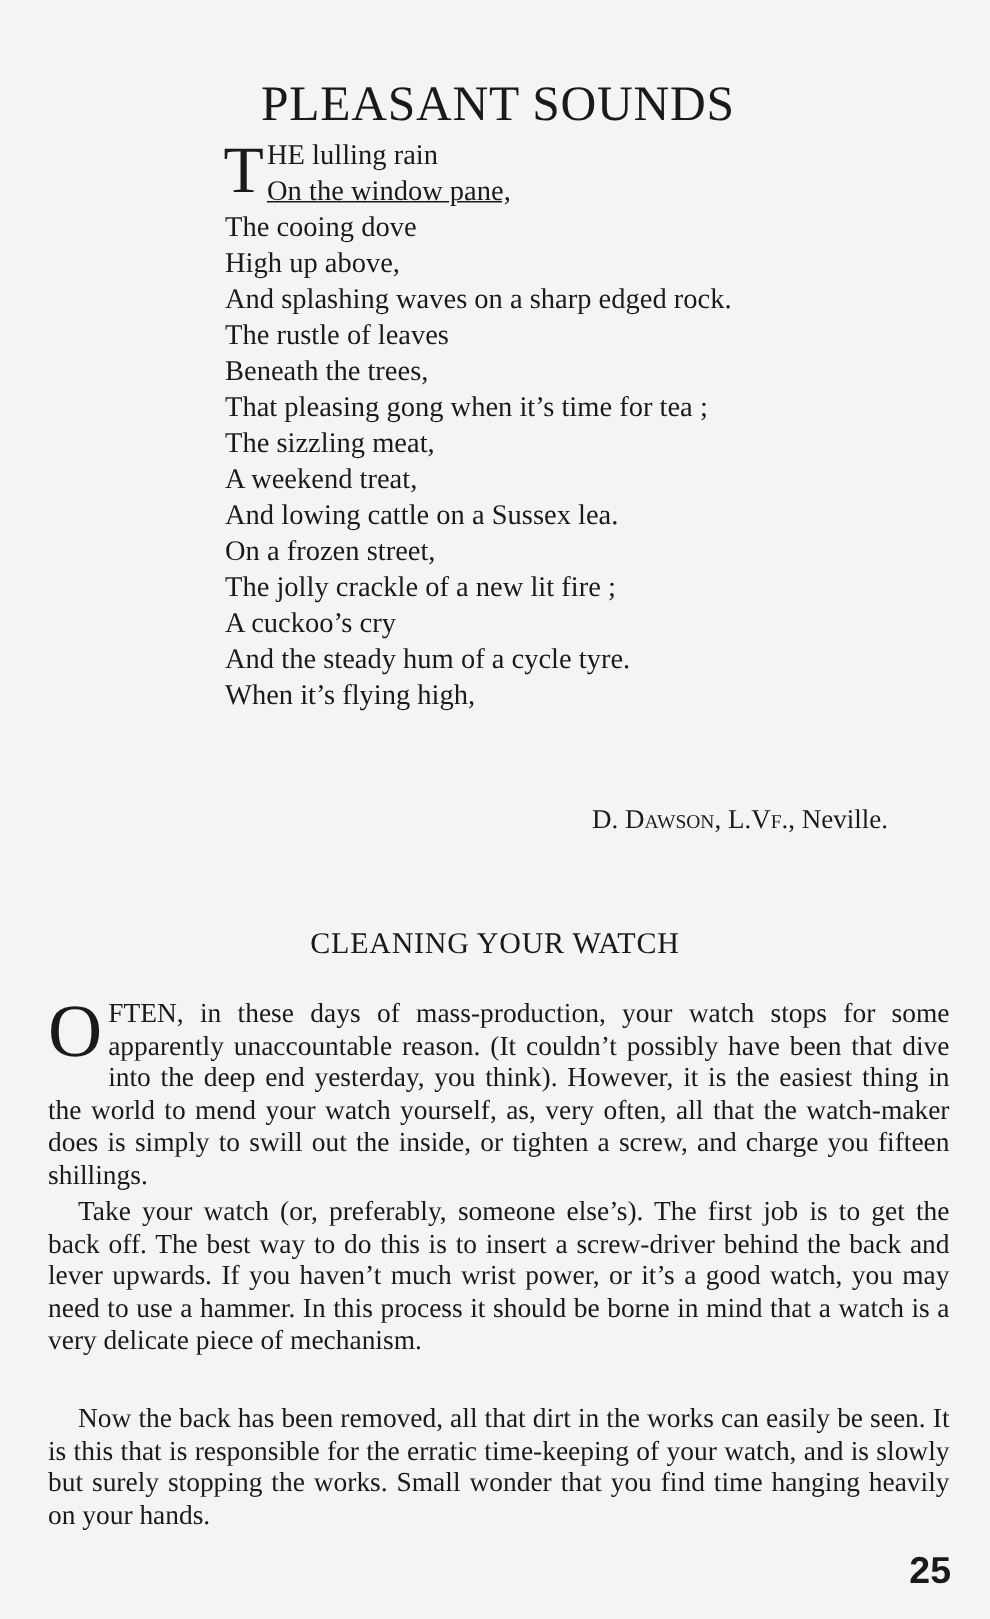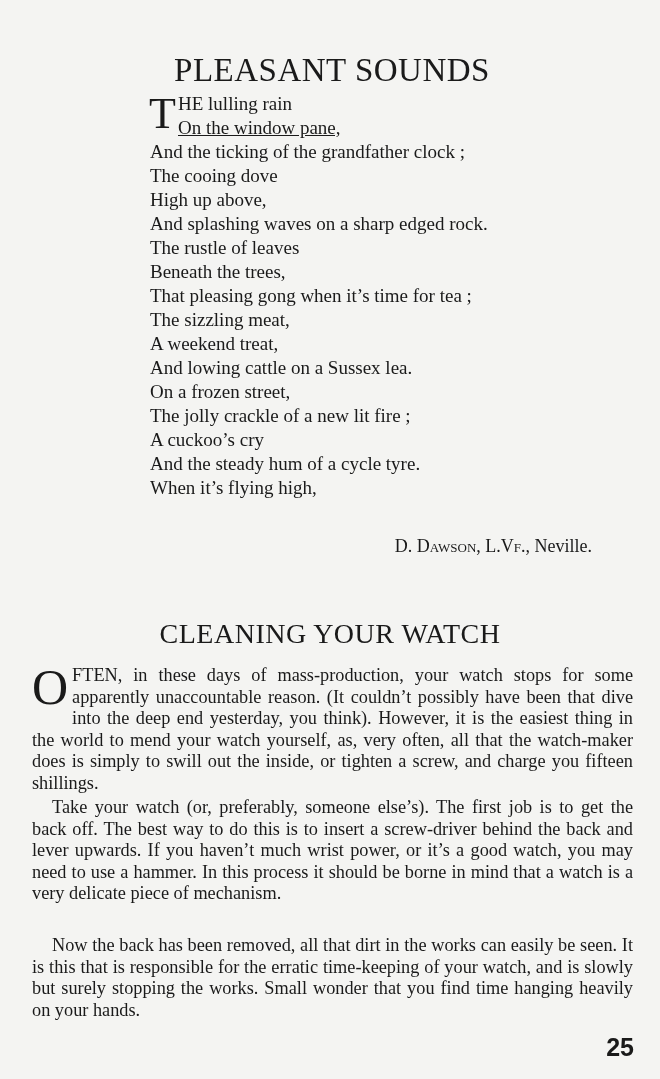--- a/index.html
+++ b/index.html
@@ -14,21 +14,21 @@
   .title {
     position: absolute;
     left: 0; width: 660px;
     text-align: center;
     font-size: 33px;
     letter-spacing: 0.5px;
     font-weight: normal;
     margin: 0;
   }
   #t1 { top: 52px; left: 0; width: 660px; padding-left: 2px; }
-  #t2 { top: 618px; font-size: 28px; }
+  #t2 { top: 618px; font-size: 20px; }
   .poem {
     position: absolute;
     left: 150px; top: 92px;
     font-size: 19px;
     line-height: 24px;
   }
   .poem .line { white-space: nowrap; }
   .poem .line.first { position: relative; padding-left: 28px; }
   .poem .line.second { padding-left: 28px; text-decoration: underline; }
   .dropcap-t {
@@ -70,21 +70,20 @@
 </head>
 <body>
 
 <h1 id="t1" class="title">PLEASANT SOUNDS</h1>
 
 <div class="poem">
   <div class="line first">
     <span class="dropcap-t">T</span><span>HE lulling rain</span>
   </div>
   <div class="line second">On the window pane,</div>
-  <div class="line">And the ticking of the grandfather clock ;</div>
   <div class="line">The cooing dove</div>
   <div class="line">High up above,</div>
   <div class="line">And splashing waves on a sharp edged rock.</div>
   <div class="line">The rustle of leaves</div>
   <div class="line">Beneath the trees,</div>
   <div class="line">That pleasing gong when it’s time for tea ;</div>
   <div class="line">The sizzling meat,</div>
   <div class="line">A weekend treat,</div>
   <div class="line">And lowing cattle on a Sussex lea.</div>
   <div class="line">On a frozen street,</div>

